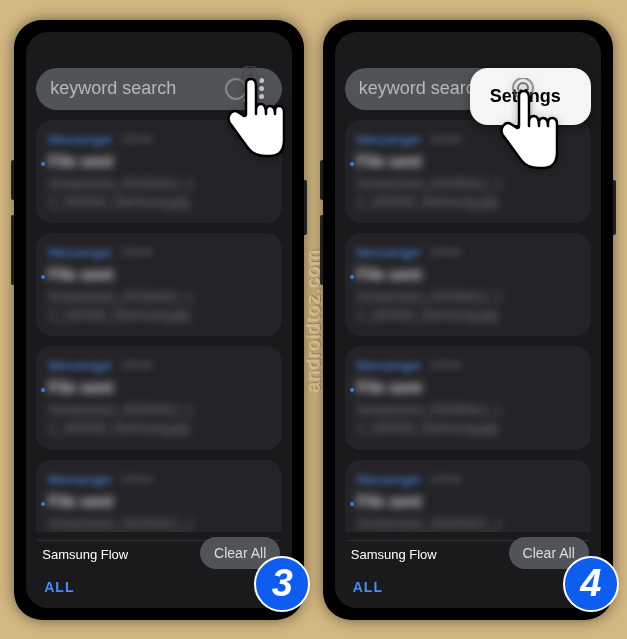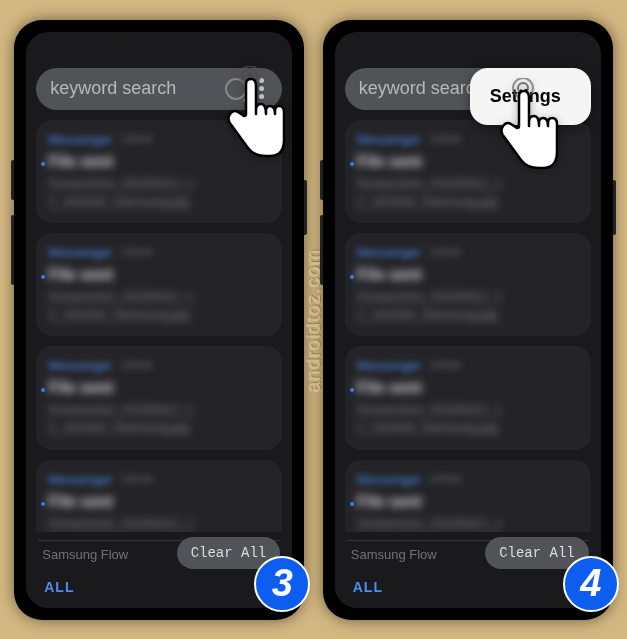--- a/index.html
+++ b/index.html
@@ -182,32 +182,31 @@
       background: #1a1a1c;
       padding: 8px 12px;
     }
     .status-row {
       display: flex;
       justify-content: space-between;
       align-items: center;
       padding: 6px 4px;
       border-top: 1px solid #333;
     }
-    .flow-text { color: #737373; font-size: 13px; }
+    .flow-text { color: #ffffff; font-size: 13px; }
     .time-text { color: #aaa; font-size: 13px; }
     .clear-btn {
       background: #505358;
       color: #ddd;
       border-radius: 18px;
       padding: 8px 14px;
       font-size: 14px;
       position: absolute;
       right: 0;
       top: -4px;
-      font-family: Liberation Mono, monospace;
     }
     .all-row {
       padding: 10px 6px 4px;
     }
     .all-text {
       color: #4a8cf0;
       font-size: 14px;
       font-weight: 600;
       letter-spacing: 1px;
     }

